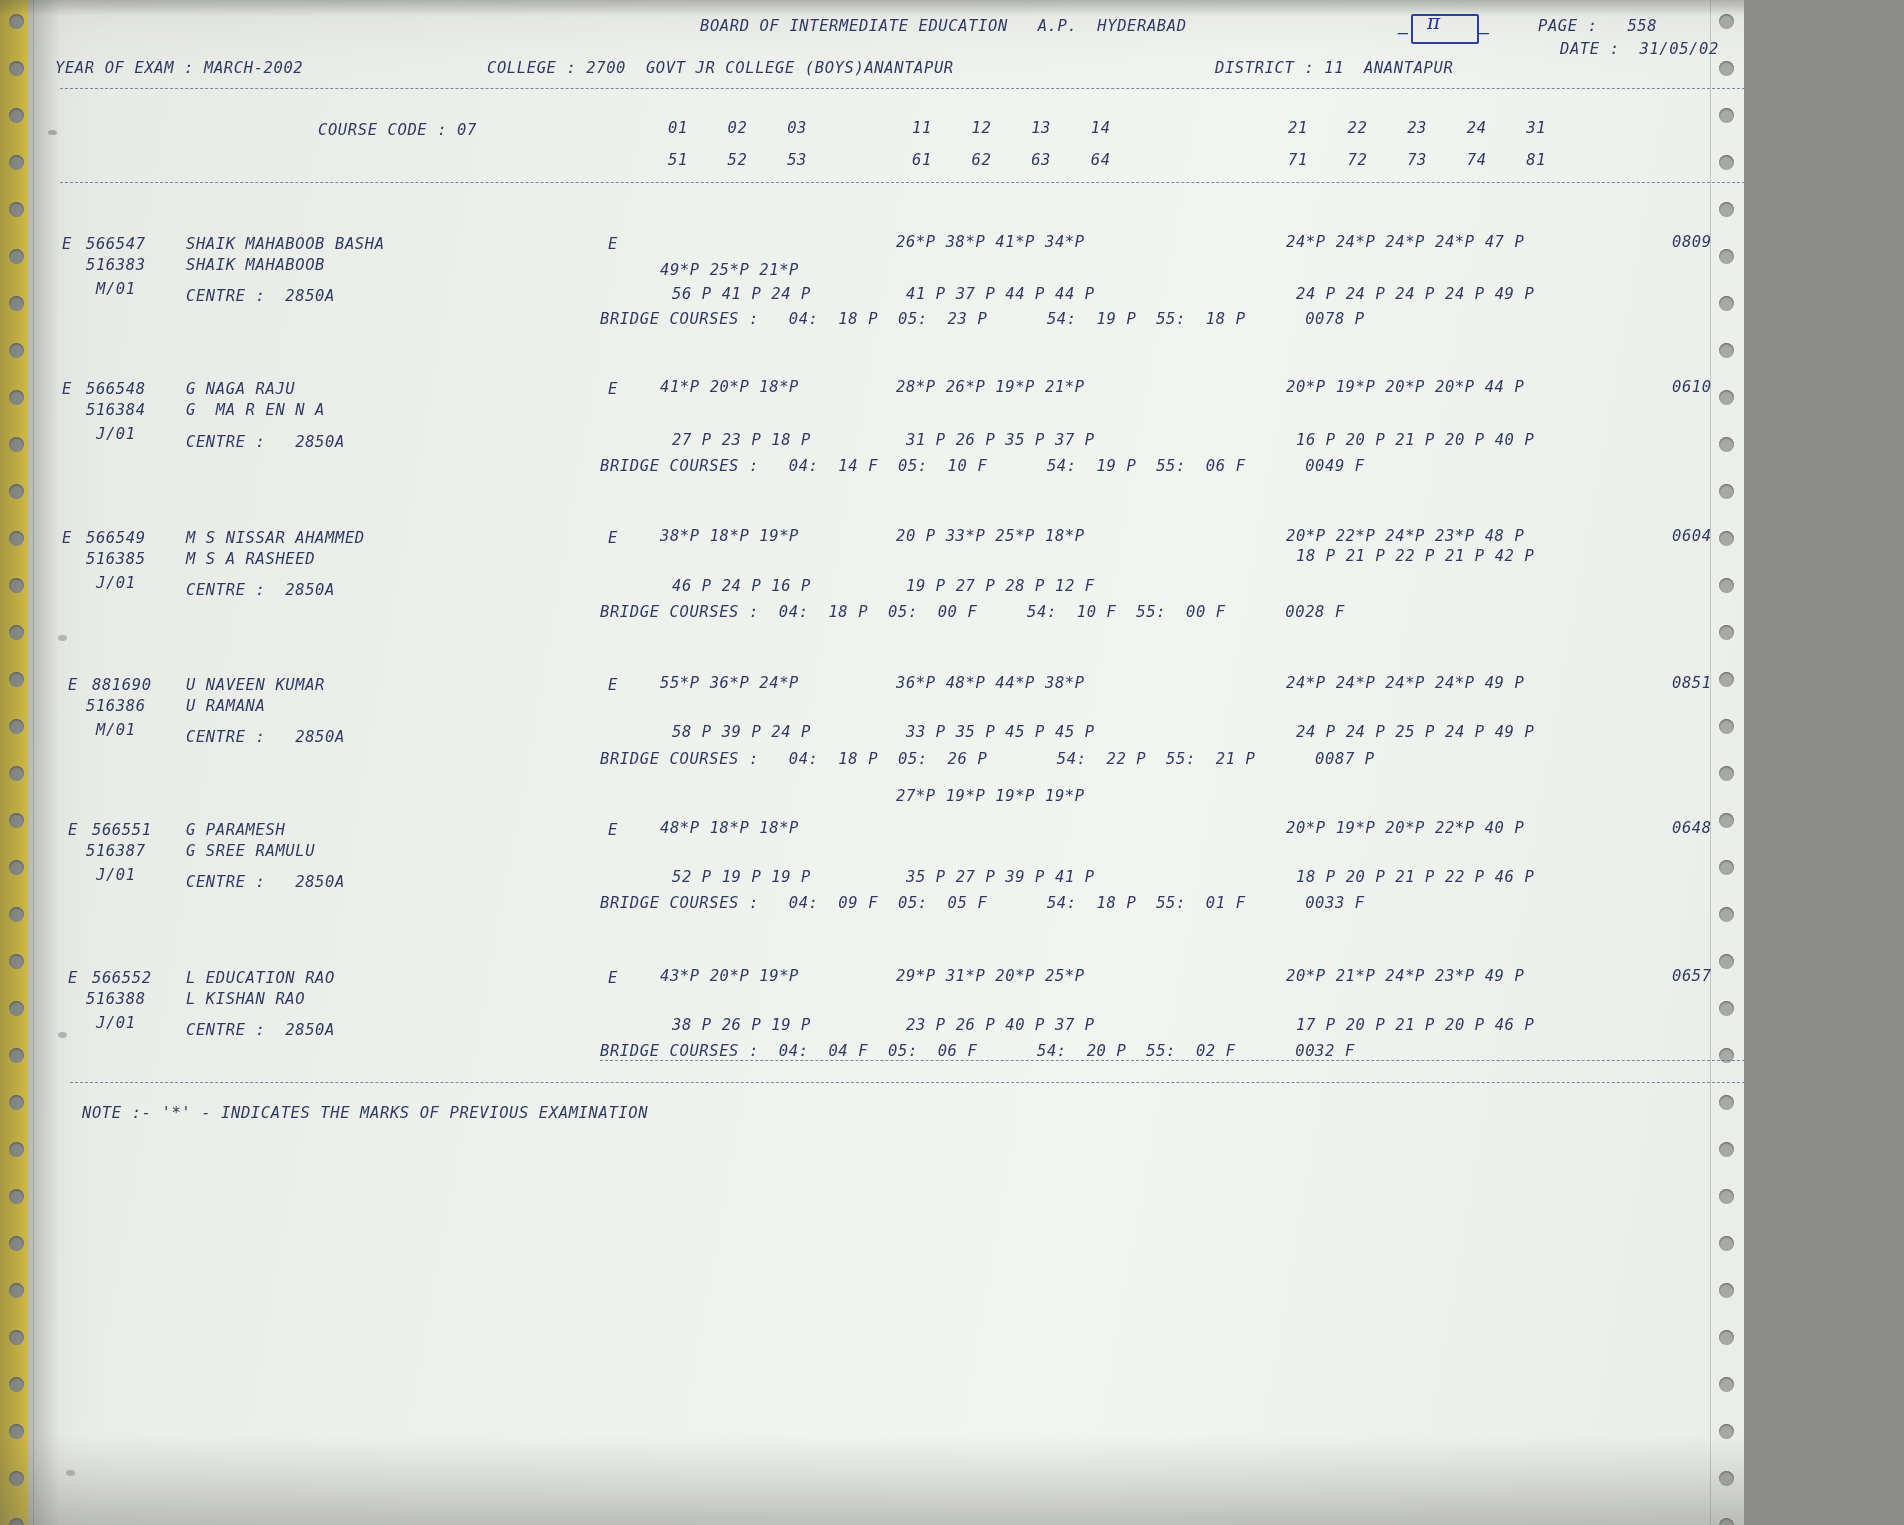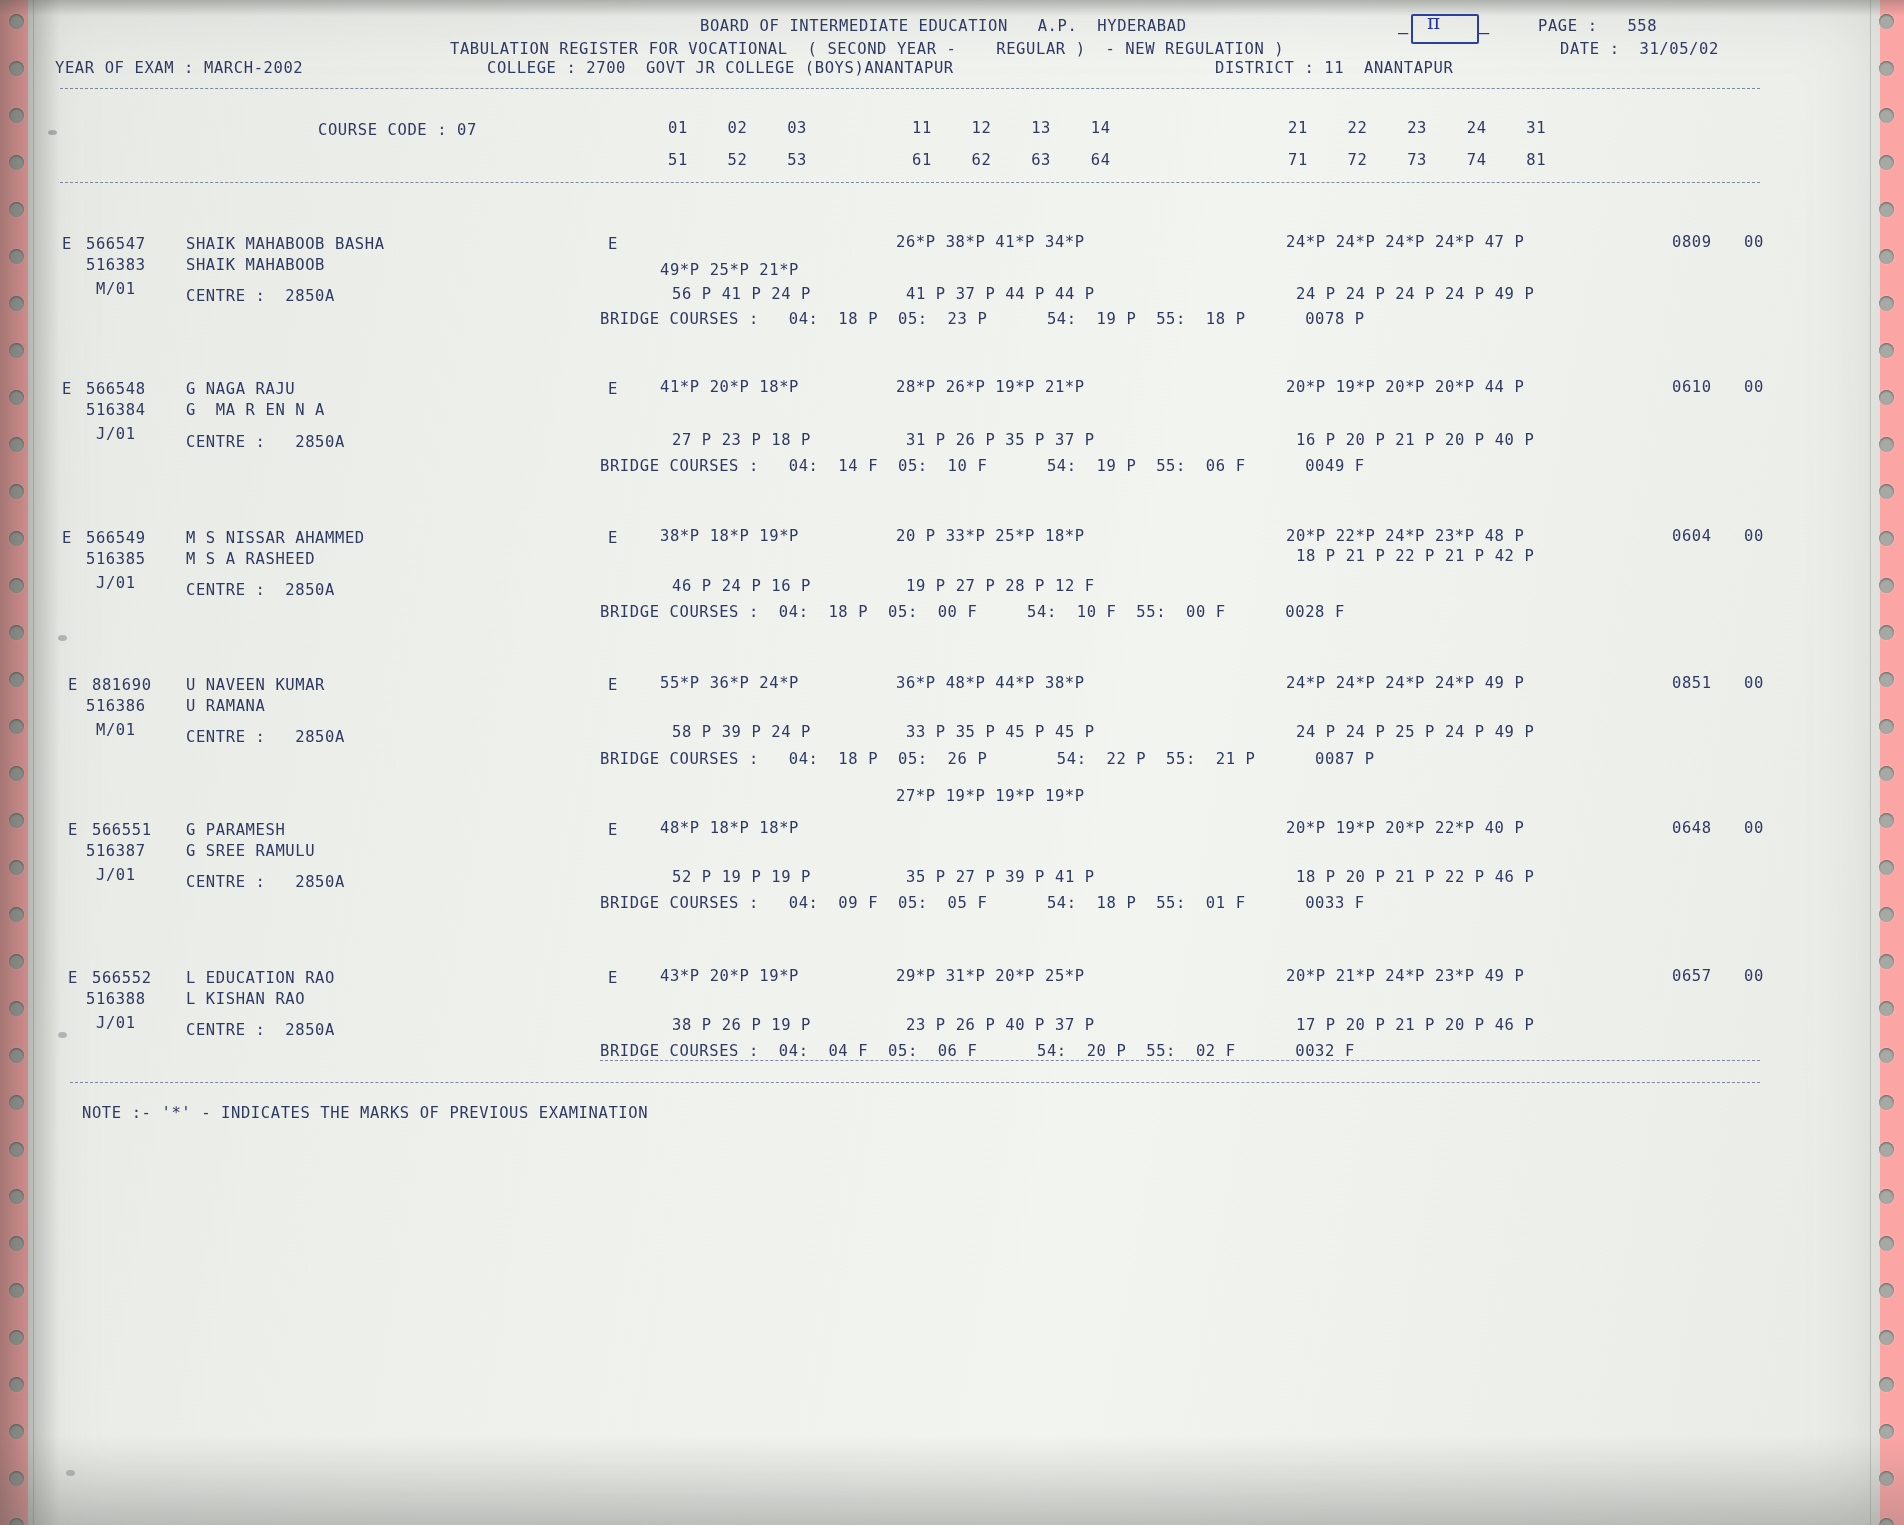--- a/index.html
+++ b/index.html
@@ -2,25 +2,26 @@
 <html><head>
 <meta charset="utf-8">
 <style>
   html, body {
     margin: 0;
     padding: 0;
     background: #8d8d8a;
   }
   .page {
     position: relative;
-    width: 1904px;
-    height: 1525px;
-    background: #fca5a5;
+    width: 1744px;
+    height: 1525px;
+    background: #fde047;
     overflow: hidden;
     font-family: "DejaVu Sans Mono", monospace;
+    font-style: italic;
   }
   
   .sheet {
     position: absolute;
     left: 28px;
     top: 0px;
     width: 1852px;
     height: 1525px;
     background: linear-gradient(100deg, #e7e9e4 0%, #eef0ec 30%, #f2f4f0 60%, #e9ebe6 100%);
     box-shadow: inset 0 0 70px rgba(140,145,140,0.28);
@@ -201,21 +202,20 @@
       <div class="hole" style="top: 1330px;"></div>
       <div class="hole" style="top: 1377px;"></div>
       <div class="hole" style="top: 1424px;"></div>
       <div class="hole" style="top: 1471px;"></div>
       <div class="hole" style="top: 1518px;"></div>
     </div>
 
   <div class="content">
 
     <div class="t" style="left:700px; top:18px;">BOARD OF INTERMEDIATE EDUCATION   A.P.  HYDERABAD</div>
-    <div class="t" style="left:450px; top:41px;">TABULATION REGISTER FOR VOCATIONAL  ( SECOND YEAR -    REGULAR )  - NEW REGULATION )</div>
     <div class="t" style="left:1538px; top:18px;">PAGE :   558</div>
     <div class="t" style="left:1560px; top:41px;">DATE :  31/05/02</div>
 
     <div class="t" style="left:55px; top:60px;">YEAR OF EXAM : MARCH-2002</div>
     <div class="t" style="left:487px; top:60px;">COLLEGE : 2700  GOVT JR COLLEGE (BOYS)ANANTAPUR</div>
     <div class="t" style="left:1215px; top:60px;">DISTRICT : 11  ANANTAPUR</div>
 
     <div class="pagebox"></div>
     <div class="pagedash-l">—</div>
     <div class="pagedash-r">—</div>

